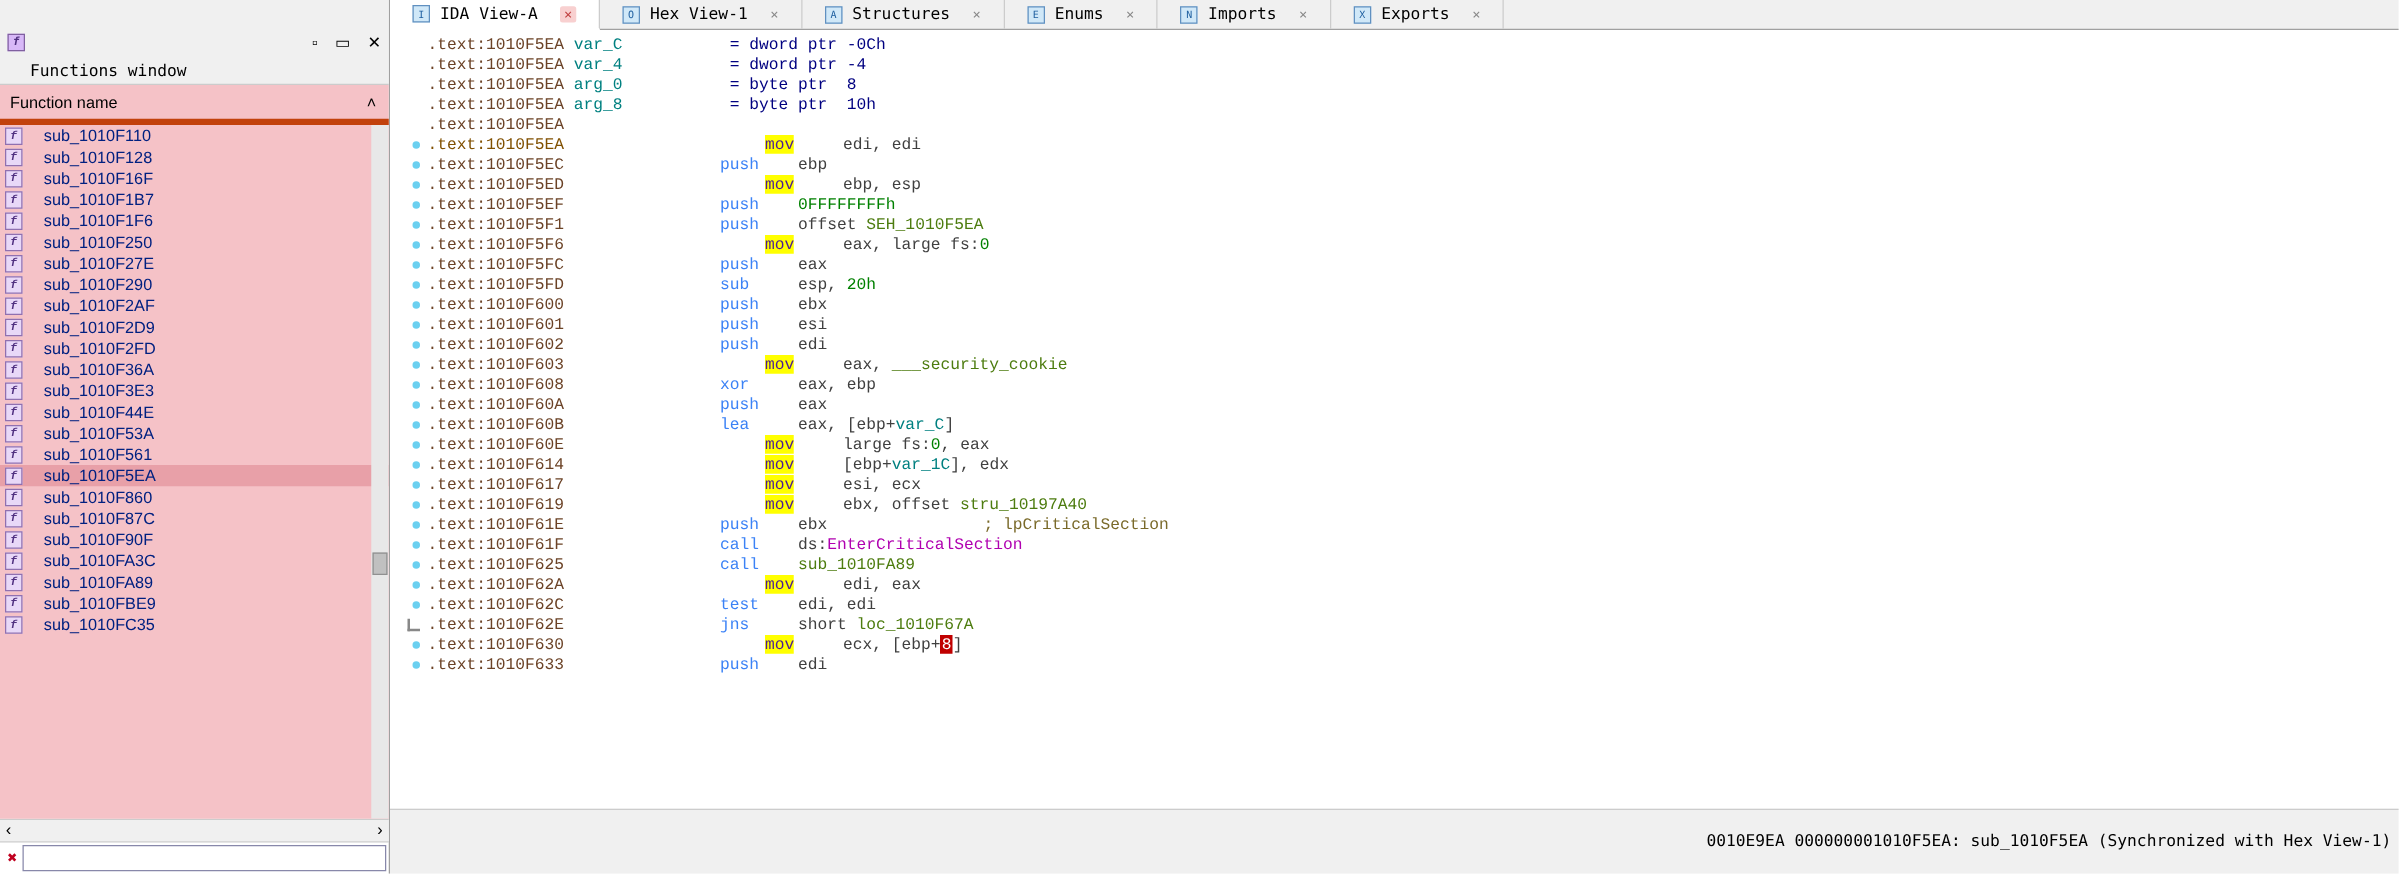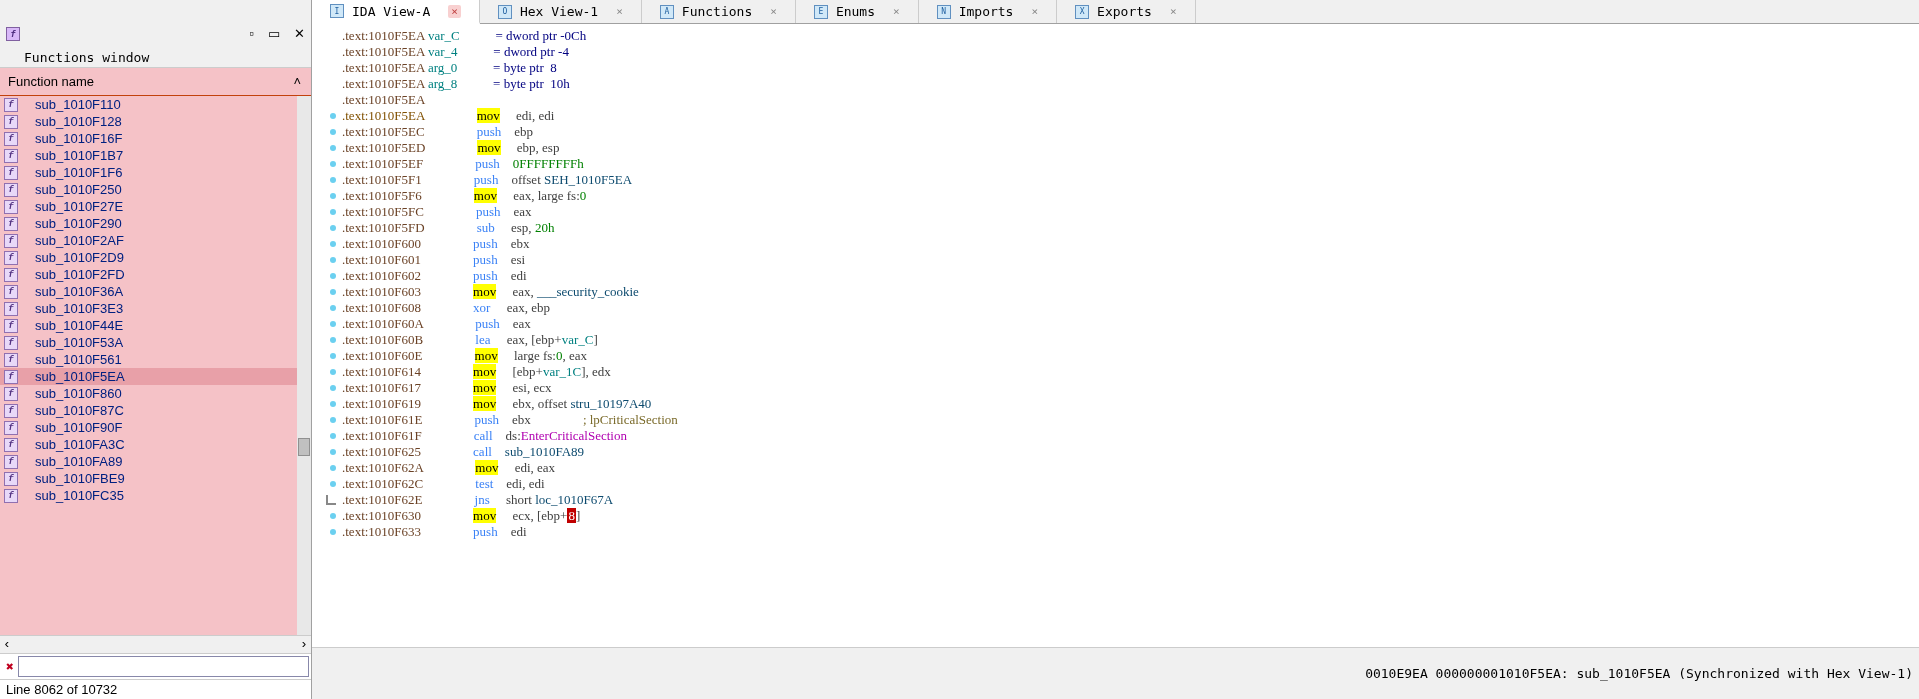--- a/index.html
+++ b/index.html
@@ -2,53 +2,53 @@
 <html><head>
 <meta charset="utf-8">
 <style>
   * { box-sizing: border-box; margin: 0; padding: 0; }
   body { font-family: "Consolas", "Courier New", monospace; font-size: 13px; background: #fff; overflow: hidden; width: 1919px; height: 699px; display: flex; }
   .left-panel { width: 312px; height: 100%; display: flex; flex-direction: column; border-right: 1px solid #a0a0a0; }
   .panel-header { display: flex; align-items: center; padding: 2px 6px; background: #f0f0f0; border-bottom: 1px solid #ccc; font-family: "SimSun", monospace; }
   .panel-header .icon-fn { width: 14px; height: 14px; background: #d8b8f8; border: 1px solid #8060a0; margin-right: 4px; display: inline-flex; align-items: center; justify-content: center; font-size: 9px; color: #503080; font-style: italic; font-weight: bold; }
   .panel-header .title { flex: 1; margin-top: 48px; }
   .panel-header .btns span { margin-left: 6px; cursor: pointer; font-family: Arial, sans-serif; }
-  .col-header { background: #f5c2c7; color: #000; padding: 6px 8px; font-family: Arial, sans-serif; border-bottom: 1px solid #c2410c; position: relative; }
+  .col-header { background: #f5c2c7; color: #000; padding: 6px 8px; font-family: Arial, sans-serif; border-bottom: 5px solid #c2410c; position: relative; }
   .col-header .sort-arrow { position: absolute; right: 10px; top: 6px; }
   .fn-list { flex: 1; overflow-y: auto; background: #f5c2c7; position: relative; }
   .fn-row { display: flex; align-items: center; padding: 1px 4px; cursor: pointer; }
   .fn-row.selected { background: #e8a0a8; }
   .fn-row .icon-f { width: 14px; height: 14px; background: #e8d8f8; border: 1px solid #9070b0; display: inline-flex; align-items: center; justify-content: center; font-size: 9px; color: #503080; font-style: italic; font-weight: bold; margin-right: 4px; }
   .fn-row .name { color: #002080; font-family: Arial, sans-serif; margin-left: 13px; }
   .hscroll { height: 18px; background: #f0f0f0; display: flex; align-items: center; border-top: 1px solid #ccc; }
   .hscroll .arrow { width: 14px; text-align: center; }
   .filter-row { display: flex; align-items: center; border-top: 1px solid #ccc; padding: 2px; }
   .filter-row .x { color: #c00020; margin: 0 4px; font-weight: bold; cursor: pointer; }
   .filter-row input { flex: 1; border: 1px solid #88a; padding: 2px 4px; font-family: monospace; }
   .status { padding: 2px 6px; font-family: Arial, sans-serif; border-top: 1px solid #ccc; }
   .right-panel { flex: 1; display: flex; flex-direction: column; height: 100%; }
   .tab-bar { display: flex; background: #f0f0f0; border-bottom: 1px solid #a0a0a0; height: 24px; align-items: stretch; }
   .tab { display: flex; align-items: center; padding: 0 18px; border-right: 1px solid #ccc; cursor: pointer; font-family: "SimSun", monospace; }
   .tab.active { background: #fff; border-bottom: 2px solid #fff; margin-bottom: -1px; }
   .tab .tab-icon { width: 14px; height: 14px; background: #d0e8f8; border: 1px solid #6090c0; margin-right: 8px; display: inline-flex; align-items: center; justify-content: center; font-size: 8px; color: #2060a0; }
   .tab .close-x { margin-left: 18px; color: #888; font-size: 11px; }
   .tab.active .close-x { color: #c04040; background: #f8d0d0; padding: 0 3px; border-radius: 2px; }
-  .disasm { flex: 1; overflow: auto; background: #fff; padding: 4px 0; white-space: pre; font-family: Liberation Serif, serif; font-size: 13px; line-height: 16px; }
+  .disasm { flex: 1; overflow: auto; background: #fff; padding: 4px 0; white-space: pre; font-family: Liberation Mono, monospace; font-size: 13px; line-height: 16px; }
   .line { display: flex; align-items: center; height: 16px; }
   .gutter { width: 30px; text-align: center; display: flex; align-items: center; justify-content: flex-end; padding-right: 6px; }
   .dot { width: 6px; height: 6px; border-radius: 50%; background: #6bd0f0; display: inline-block; }
   .arrow-start { width: 10px; height: 10px; border-left: 2px solid #888; border-bottom: 2px solid #888; display: inline-block; }
   .addr { color: #6b4226; }
   .addr-b { color: #805000; }
   .kw { color: #000080; }
   .mn { color: #3b82f6; }
-  .mn-hl { background: #ffff00; color: #000000; }
+  .mn-hl { background: #ffff00; color: #4c1d95; margin-left: 36px; }
   .op-reg { color: #404040; }
   .op-const { color: #008000; }
-  .op-ref { color: #0c4a6e; }
+  .op-ref { color: #4d7c0f; }
   .op-var { color: #008080; }
   .op-call { color: #b000b0; }
   .red-cursor { background: #c00000; color: #fff; padding: 0 1px; }
   .comment { color: #7a6a2a; }
   .sync-status { border-top: 1px solid #ccc; background: #f0f0f0; padding: 18px 6px; font-family: "Consolas", monospace; text-align: right; }
   .vscroll-stub { position: absolute; right: 0; top: 0; bottom: 0; width: 14px; background: #e8e8e8; }
   .vscroll-stub .thumb { position: absolute; left: 1px; right: 1px; top: 342px; height: 18px; background: #c0c0c0; border: 1px solid #909090; }
 </style>
 </head>
 <body>
@@ -170,38 +170,37 @@
     </div>
   <div class="hscroll">
     <span class="arrow">‹</span>
     <span style="flex:1"></span>
     <span class="arrow">›</span>
   </div>
   <div class="filter-row">
     <span class="x">✖</span>
     <input type="text" style="">
   </div>
-  <div class="status">Line 8062 of 10732</div>
 </div>
 
 <div class="right-panel">
   <div class="tab-bar" id="tab-bar">
       <div class="tab active">
         <span class="tab-icon">I</span>
         <span>IDA View-A</span>
         <span class="close-x">×</span>
       </div>
       <div class="tab">
         <span class="tab-icon">O</span>
         <span>Hex View-1</span>
         <span class="close-x">×</span>
       </div>
       <div class="tab">
         <span class="tab-icon">A</span>
-        <span>Functions</span>
+        <span>Structures</span>
         <span class="close-x">×</span>
       </div>
       <div class="tab">
         <span class="tab-icon">E</span>
         <span>Enums</span>
         <span class="close-x">×</span>
       </div>
       <div class="tab">
         <span class="tab-icon">N</span>
         <span>Imports</span>

